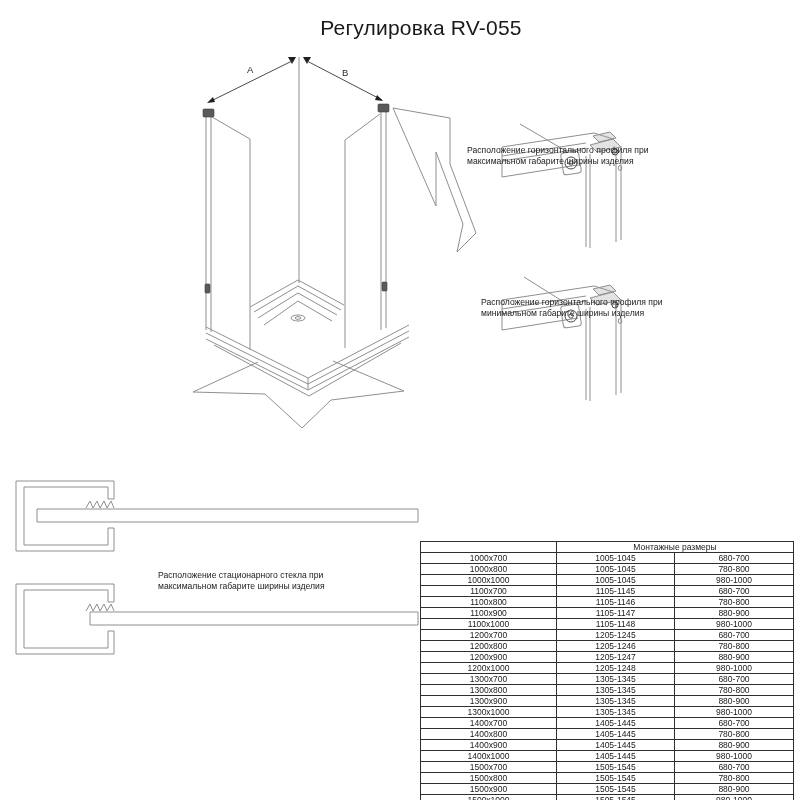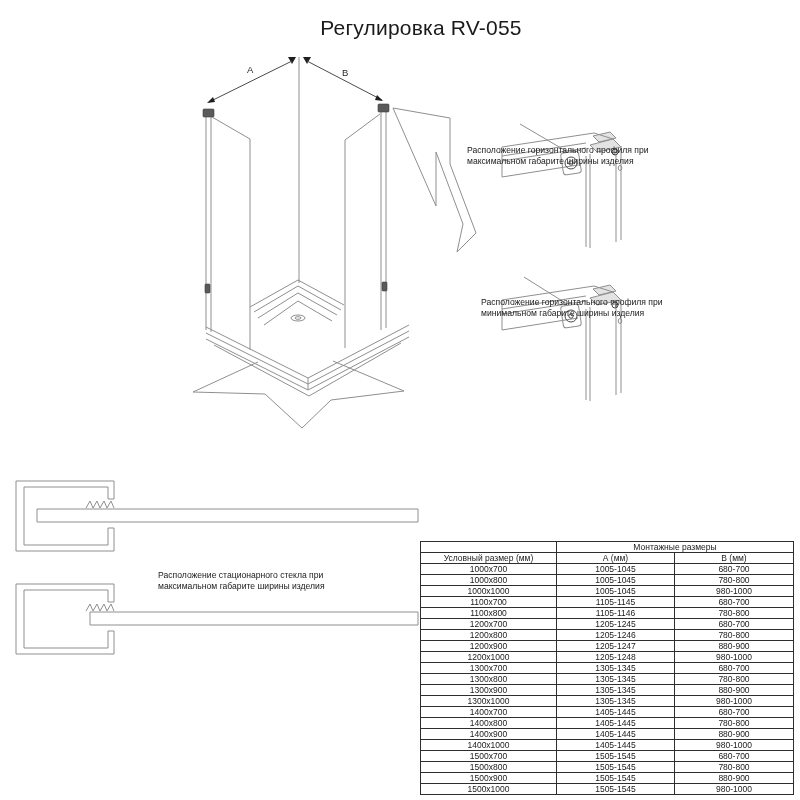--- a/index.html
+++ b/index.html
@@ -135,25 +135,20 @@
     <colgroup>
         <col style="width:136px">
         <col style="width:118px">
         <col style="width:119px">
       </colgroup>
     <thead>
       <tr>
         <th></th>
         <th colspan="2">Монтажные размеры</th>
       </tr>
-      <tr>
-        <th>Условный размер (мм)</th>
-        <th>А (мм)</th>
-        <th>В (мм)</th>
-      </tr>
     </thead>
     <tbody>
         <tr>
           <td>1000x700</td>
           <td>1005-1045</td>
           <td>680-700</td>
         </tr>
         <tr>
           <td>1000x800</td>
           <td>1005-1045</td>
@@ -168,20 +163,30 @@
           <td>1100x700</td>
           <td>1105-1145</td>
           <td>680-700</td>
         </tr>
         <tr>
           <td>1100x800</td>
           <td>1105-1146</td>
           <td>780-800</td>
         </tr>
         <tr>
+          <td>1100x900</td>
+          <td>1105-1147</td>
+          <td>880-900</td>
+        </tr>
+        <tr>
+          <td>1100x1000</td>
+          <td>1105-1148</td>
+          <td>980-1000</td>
+        </tr>
+        <tr>
           <td>1200x700</td>
           <td>1205-1245</td>
           <td>680-700</td>
         </tr>
         <tr>
           <td>1200x800</td>
           <td>1205-1246</td>
           <td>780-800</td>
         </tr>
         <tr>

